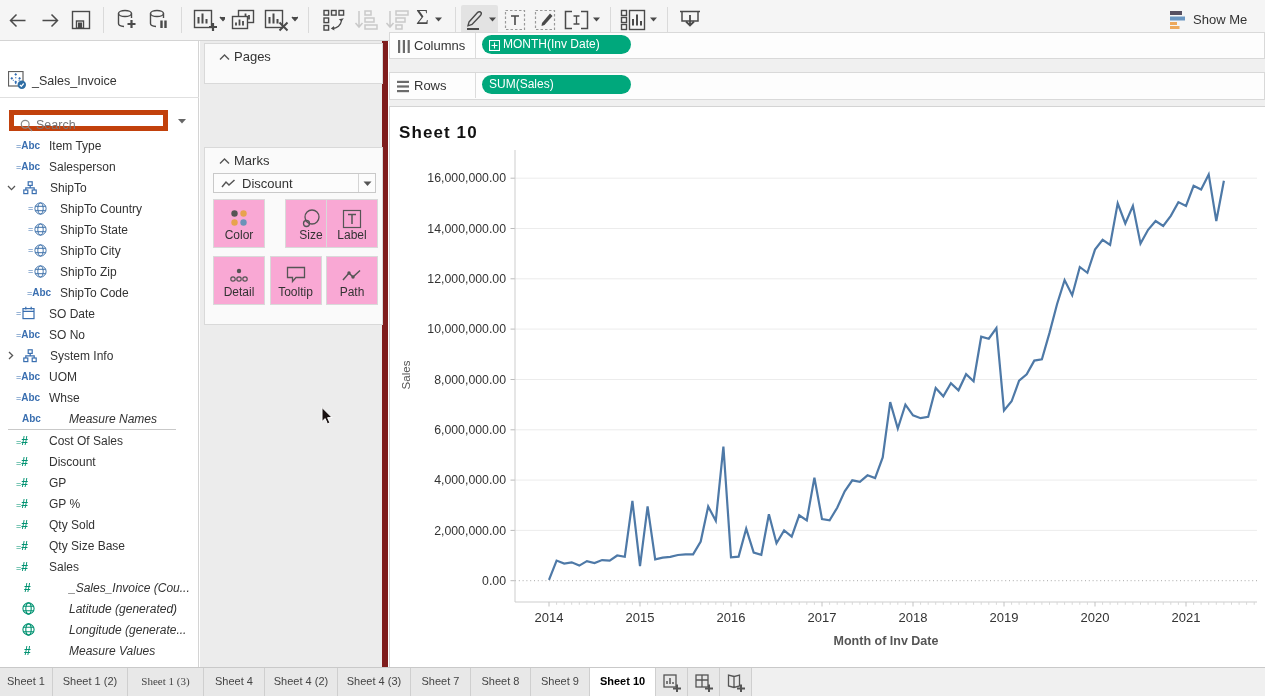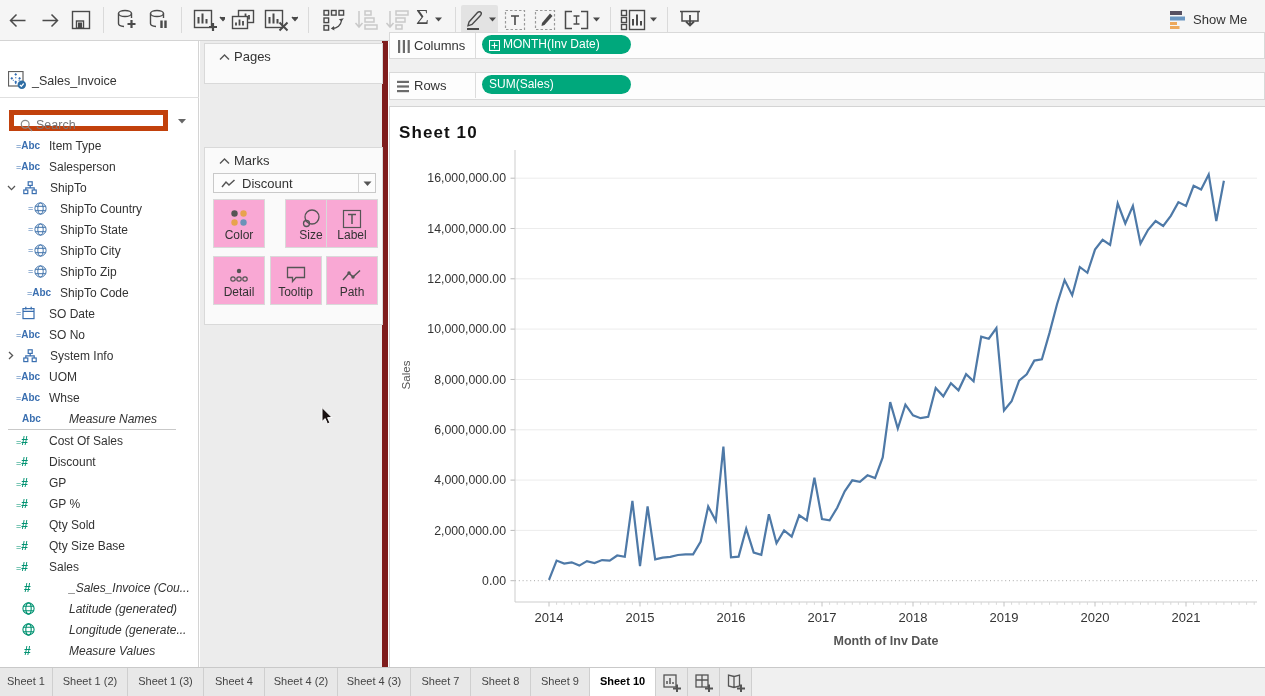--- a/index.html
+++ b/index.html
@@ -586,21 +586,21 @@
       <text x="705.0" y="514.5" text-anchor="middle" font-size="13" fill="#333">2020</text>
       <text x="796.0" y="514.5" text-anchor="middle" font-size="13" fill="#333">2021</text>
       <text x="20" y="268" text-anchor="middle" font-size="11.5" fill="#555" transform="rotate(-90 20 268)">Sales</text>
       <text x="496" y="538" text-anchor="middle" font-size="12.5" font-weight="bold" fill="#555">Month of Inv Date</text>
       <polyline points="159.0,472.9 166.6,453.6 174.2,456.6 181.7,455.3 189.3,458.6 196.9,454.1 204.5,456.1 212.1,453.1 219.7,453.6 227.2,448.5 234.8,449.8 242.4,394.0 250.0,459.1 257.6,399.5 265.2,452.3 272.7,450.6 280.3,449.8 287.9,448.0 295.5,447.3 303.1,447.3 310.7,434.5 318.2,399.5 325.8,413.8 333.4,339.6 341.0,450.3 348.6,449.6 356.2,421.6 363.7,445.5 371.3,447.8 378.9,407.3 386.5,436.2 394.1,423.4 401.7,429.7 409.2,408.3 416.8,413.3 424.4,370.6 432.0,412.1 439.6,413.3 447.2,400.7 454.7,384.4 462.3,373.3 469.9,374.8 477.5,368.3 485.1,371.1 492.7,350.4 500.2,295.1 507.8,321.5 515.4,297.6 523.0,308.4 530.6,311.2 538.2,309.9 545.7,281.0 553.3,289.3 560.9,276.2 568.5,283.3 576.1,267.2 583.6,274.2 591.2,229.7 598.8,231.7 606.4,221.1 614.0,303.4 621.6,294.3 629.1,273.7 636.7,267.4 644.3,253.6 651.9,252.3 659.5,225.9 667.1,197.0 674.6,173.1 682.2,188.2 689.8,160.0 697.4,165.8 705.0,142.6 712.6,132.8 720.1,137.9 727.7,96.4 735.3,116.5 742.9,98.9 750.5,136.6 758.1,122.8 765.6,114.0 773.2,119.0 780.8,108.9 788.4,95.1 796.0,98.9 803.6,78.8 811.1,82.5 818.7,67.4 826.3,114.0 833.9,73.7" fill="none" stroke="#4e79a7" stroke-width="2.2"></polyline>
     </svg>
   </div>
   <div id="tabbar" class="abs">
     <div class="stab" style="left:0;width:53px;">Sheet 1</div>
     <div class="stab" style="left:53px;width:75px;">Sheet 1 (2)</div>
-    <div class="stab" style="left:128px;width:76px;">Sheet 1 (3)</div>
+    <div class="stab" style="left:128px;width:76px;font-family:Liberation Serif, serif;">Sheet 1 (3)</div>
     <div class="stab" style="left:204px;width:61px;">Sheet 4</div>
     <div class="stab" style="left:265px;width:73px;">Sheet 4 (2)</div>
     <div class="stab" style="left:338px;width:73px;">Sheet 4 (3)</div>
     <div class="stab" style="left:411px;width:60px;">Sheet 7</div>
     <div class="stab" style="left:471px;width:60px;">Sheet 8</div>
     <div class="stab" style="left:531px;width:59px;">Sheet 9</div>
     <div class="stab" style="left:590px;width:66px;background:#fff;color:#000;font-weight:700;">Sheet 10</div>
     <div class="itab" style="left:656px;">
         <svg style="position:absolute;left:7px;top:6px" width="19" height="18" viewBox="0 0 19 18" fill="none" stroke="#555" stroke-width="1.3">
           <rect x="1" y="1" width="12" height="12"></rect>

